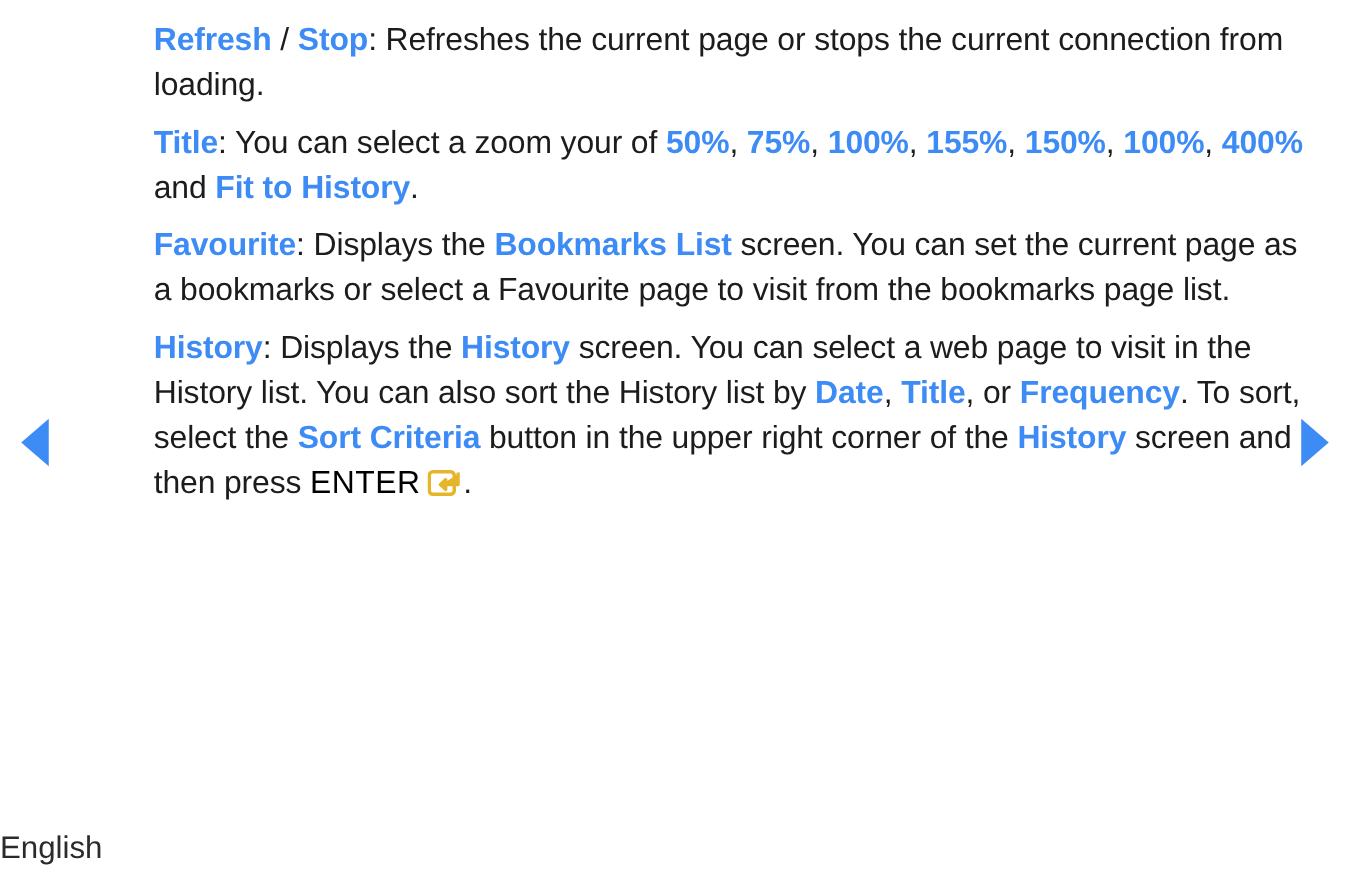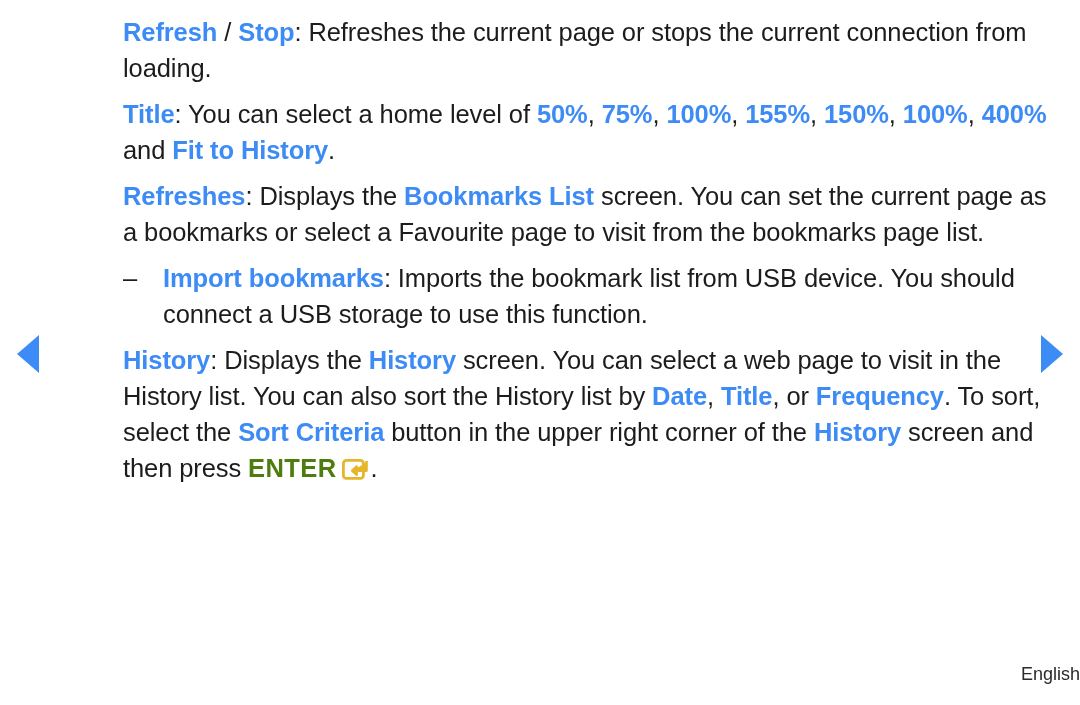--- a/index.html
+++ b/index.html
@@ -49,22 +49,22 @@
   }
 
   .dash {
     display: inline-block;
     width: 40px;
     text-indent: 0;
     color: #1c1c1c;
   }
 
   .enter-word {
-    color: #4d7c0f;
-    font-weight: bold;
+    color: #000000;
+    font-weight: normal;
     letter-spacing: 0.4px;
   }
 
   .enter-key-box {
     display: inline-block;
     position: relative;
     width: 28px;
     height: 21px;
     vertical-align: -3px;
     margin: 0 1px 0 5px;
@@ -88,44 +88,43 @@
   .nav-arrow-right {
     right: 17px;
     top: 335px;
     border-top: 19px solid transparent;
     border-bottom: 19px solid transparent;
     border-left: 22px solid #3d8bf5;
   }
 
   .footer-language {
     position: absolute;
-    left: 12px;
+    left: 0;
     right: 0;
     top: 664px;
-    text-align: right;
-    font-size: 18px;
+    text-align: left;
+    font-size: 25px;
     color: #2b2b2b;
     font-weight: 400;
   }
 </style>
 </head>
 <body>
 
 <div id="help-page">
 
   <div class="content">
 
     <p class="para"><span class="kw">Refresh</span><span> / </span><span class="kw">Stop</span><span>: Refreshes the current page or stops the current connection from loading.</span></p>
 
 
-    <p class="para"><span class="kw">Title</span><span>: You can select a home level of </span><span class="kw">50%</span>, <span class="kw">75%</span>, <span class="kw">100%</span>, <span class="kw">155%</span>, <span class="kw">150%</span>, <span class="kw">100%</span>, <span class="kw">400%</span><span> and </span><span class="kw">Fit to History</span><span>.</span></p>
+    <p class="para"><span class="kw">Title</span><span>: You can select a zoom your of </span><span class="kw">50%</span>, <span class="kw">75%</span>, <span class="kw">100%</span>, <span class="kw">155%</span>, <span class="kw">150%</span>, <span class="kw">100%</span>, <span class="kw">400%</span><span> and </span><span class="kw">Fit to History</span><span>.</span></p>
 
-    <p class="para"><span class="kw">Refreshes</span><span>: Displays the </span><span class="kw">Bookmarks List</span><span> screen. You can set the current page as a bookmarks or select a Favourite page to visit from the bookmarks page list.</span></p>
+    <p class="para"><span class="kw">Favourite</span><span>: Displays the </span><span class="kw">Bookmarks List</span><span> screen. You can set the current page as a bookmarks or select a Favourite page to visit from the bookmarks page list.</span></p>
 
-    <p class="para indent"><span class="dash">–</span><span class="kw">Import bookmarks</span><span>: Imports the bookmark list from USB device. You should connect a USB storage to use this function.</span></p>
 
     <p class="para"><span class="kw">History</span><span>: Displays the </span><span class="kw">History</span><span> screen. You can select a web page to visit in the History list. You can also sort the History list by </span><span class="kw">Date</span><span>, </span><span class="kw">Title</span><span>, or </span><span class="kw">Frequency</span><span>. To sort, select the </span><span class="kw">Sort Criteria</span><span> button in the upper right corner of the </span><span class="kw">History</span><span> screen and then press </span><span class="enter-word">ENTER</span><span class="enter-key-box"><svg width="28" height="21" viewBox="0 0 28 21" xmlns="http://www.w3.org/2000/svg">
             <rect x="1.4" y="1.4" width="20" height="18" rx="3" ry="3" fill="none" stroke="#e5b62a" stroke-width="2.8"></rect>
             <path d="M24.5 3.2 L24.5 11.6 L11.2 11.6 M14.6 7.6 L10.2 11.7 L14.6 15.6 Z" fill="#e5b62a" stroke="#e5b62a" stroke-width="2.6" stroke-linejoin="round" stroke-linecap="square"></path>
           </svg></span><span>.</span></p>
 
   </div>
 
   <div class="nav-arrow nav-arrow-left"></div>
   <div class="nav-arrow nav-arrow-right"></div>

